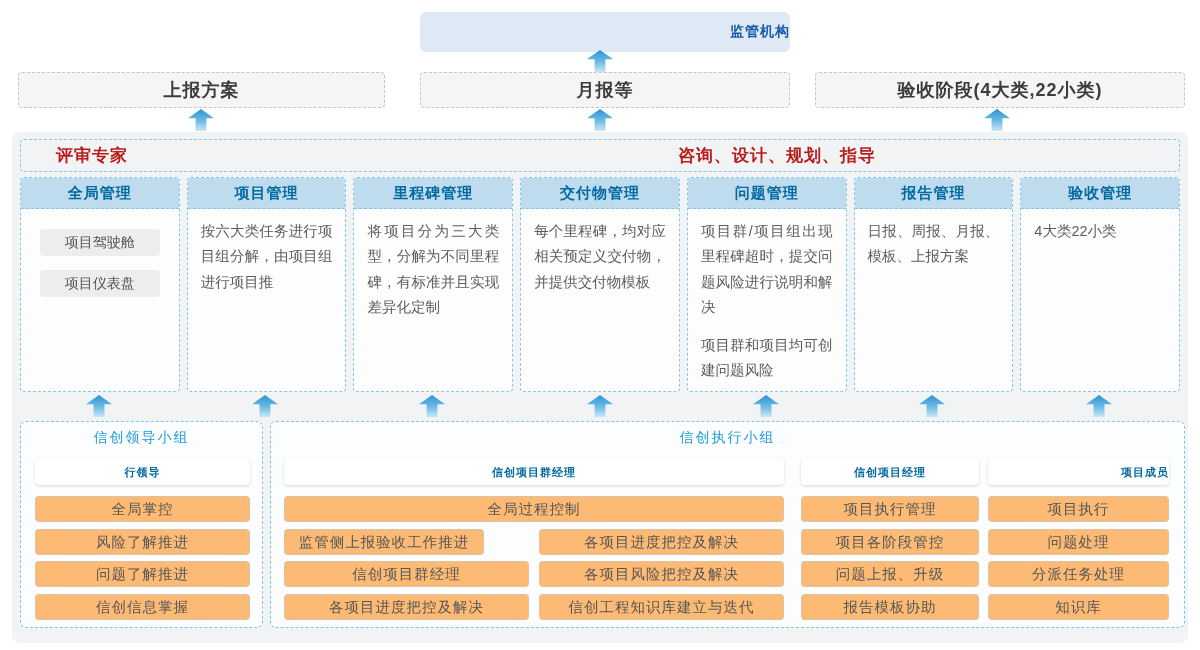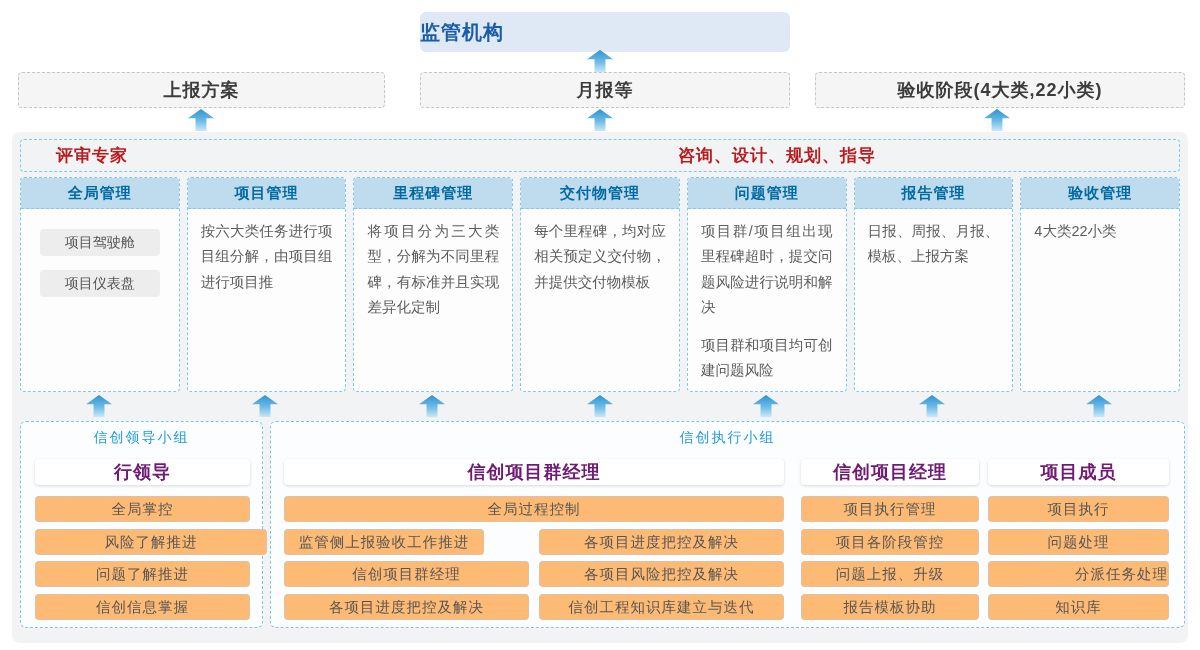--- a/index.html
+++ b/index.html
@@ -2,22 +2,22 @@
 <html><head>
 <meta charset="utf-8">
 <style>
   * { margin:0; padding:0; box-sizing:border-box; }
   html,body { background:#ffffff; }
   body { font-family:"Liberation Sans","DejaVu Sans",sans-serif; }
   #app { position:relative; width:1200px; height:650px; background:#ffffff; overflow:hidden; }
 
   
   .reg-box { position:absolute; left:420px; top:12px; width:370px; height:40px;
-    background:#dfe9f5; border-radius:6px; display:flex; align-items:center; justify-content:flex-start;
-    font-size:20px; font-weight:bold; color:#1a5ca8; letter-spacing:1px; }
+    background:#dfe9f5; border-radius:6px; display:flex; align-items:center; justify-content:flex-end;
+    font-size:14px; font-weight:bold; color:#1a5ca8; letter-spacing:1px; }
 
   
   .stage-box { position:absolute; top:72px; height:36px; background:#f5f5f6;
     border:1px dashed #c6c6c6; border-radius:4px; display:flex; align-items:center; justify-content:center;
     font-size:18px; font-weight:bold; color:#3c3c3c; letter-spacing:1px; }
 
   
   .arrow { position:absolute; width:26px; height:22px;
     background:linear-gradient(to bottom,#2d93d3 0%,#6fbce5 55%,#c9e7f8 100%);
     clip-path:polygon(50% 0%,100% 42%,71% 42%,71% 100%,29% 100%,29% 42%,0% 42%); }
@@ -50,21 +50,21 @@
   
   .bottom-box { position:absolute; top:421px; height:207px; background:#fcfdfe;
     border:1px dashed #7fc3e8; border-radius:6px; }
   #leadership { left:20px; width:243px; }
   #execution { left:270px; width:915px; }
   .bottom-title { position:absolute; top:7px; left:0; width:100%; text-align:center;
     font-size:14px; font-weight:normal; color:#1e9bdb; letter-spacing:2px; }
 
   .role-box { position:absolute; top:37px; height:26px; background:#ffffff; border-radius:4px;
     box-shadow:0 1px 3px rgba(0,0,0,0.15); text-align:center; line-height:26px;
-    font-size:18px; font-weight:bold; color:#701a75; letter-spacing:1px; }
+    font-size:11px; font-weight:bold; color:#0369a1; letter-spacing:1px; }
   .item-box { position:absolute; height:26px; border:1px dashed #c7c7c7; border-radius:4px;
     text-align:center; line-height:24px; font-size:14.5px; color:#565656; letter-spacing:1px;
     background:#fdba74; }
 </style>
 </head>
 <body>
 
 <div id="app">
 
   <div class="reg-box">
@@ -154,21 +154,21 @@
   <div class="arrow" style="left:419px; top:395px;"></div>
   <div class="arrow" style="left:587px; top:395px;"></div>
   <div class="arrow" style="left:753px; top:395px;"></div>
   <div class="arrow" style="left:919px; top:395px;"></div>
   <div class="arrow" style="left:1086px;top:395px;"></div>
 
   <div id="leadership" class="bottom-box">
     <div class="bottom-title">信创领导小组</div>
     <div class="role-box" style="left:14px; top:37px; width:215px;">行领导</div>
     <div class="item-box" style="left:14px; top:74px;    width:215px;">全局掌控</div>
-    <div class="item-box" style="left:14px; top:106.5px; width:232px;">风险了解推进</div>
+    <div class="item-box" style="left:14px; top:106.5px; width:215px;">风险了解推进</div>
     <div class="item-box" style="left:14px; top:139px;   width:215px;">问题了解推进</div>
     <div class="item-box" style="left:14px; top:171.5px; width:215px;">信创信息掌握</div>
   </div>
 
   <div id="execution" class="bottom-box">
     <div class="bottom-title">信创执行小组</div>
 
     <div class="role-box" style="left:13px; top:37px; width:500px;">信创项目群经理</div>
     <div class="item-box" style="left:13px; top:74px; width:500px;">全局过程控制</div>
 
@@ -179,20 +179,20 @@
     <div class="item-box" style="left:268px; top:106.5px; width:245px;">各项目进度把控及解决</div>
     <div class="item-box" style="left:268px; top:139px;   width:245px;">各项目风险把控及解决</div>
     <div class="item-box" style="left:268px; top:171.5px; width:245px;">信创工程知识库建立与迭代</div>
 
     <div class="role-box" style="left:530px; top:37px; width:178px;">信创项目经理</div>
     <div class="item-box" style="left:530px; top:74px;    width:178px;">项目执行管理</div>
     <div class="item-box" style="left:530px; top:106.5px; width:178px;">项目各阶段管控</div>
     <div class="item-box" style="left:530px; top:139px;   width:178px;">问题上报、升级</div>
     <div class="item-box" style="left:530px; top:171.5px; width:178px;">报告模板协助</div>
 
-    <div class="role-box" style="left:717px; top:37px; width:181px;">项目成员</div>
+    <div class="role-box" style="left:717px; top:37px; width:181px;text-align:right;">项目成员</div>
     <div class="item-box" style="left:717px; top:74px;    width:181px;">项目执行</div>
     <div class="item-box" style="left:717px; top:106.5px; width:181px;">问题处理</div>
-    <div class="item-box" style="left:717px; top:139px;   width:181px;text-align:right;">分派任务处理</div>
+    <div class="item-box" style="left:717px; top:139px;   width:181px;">分派任务处理</div>
     <div class="item-box" style="left:717px; top:171.5px; width:181px;">知识库</div>
   </div>
 
 </div>
 
 </body></html>

